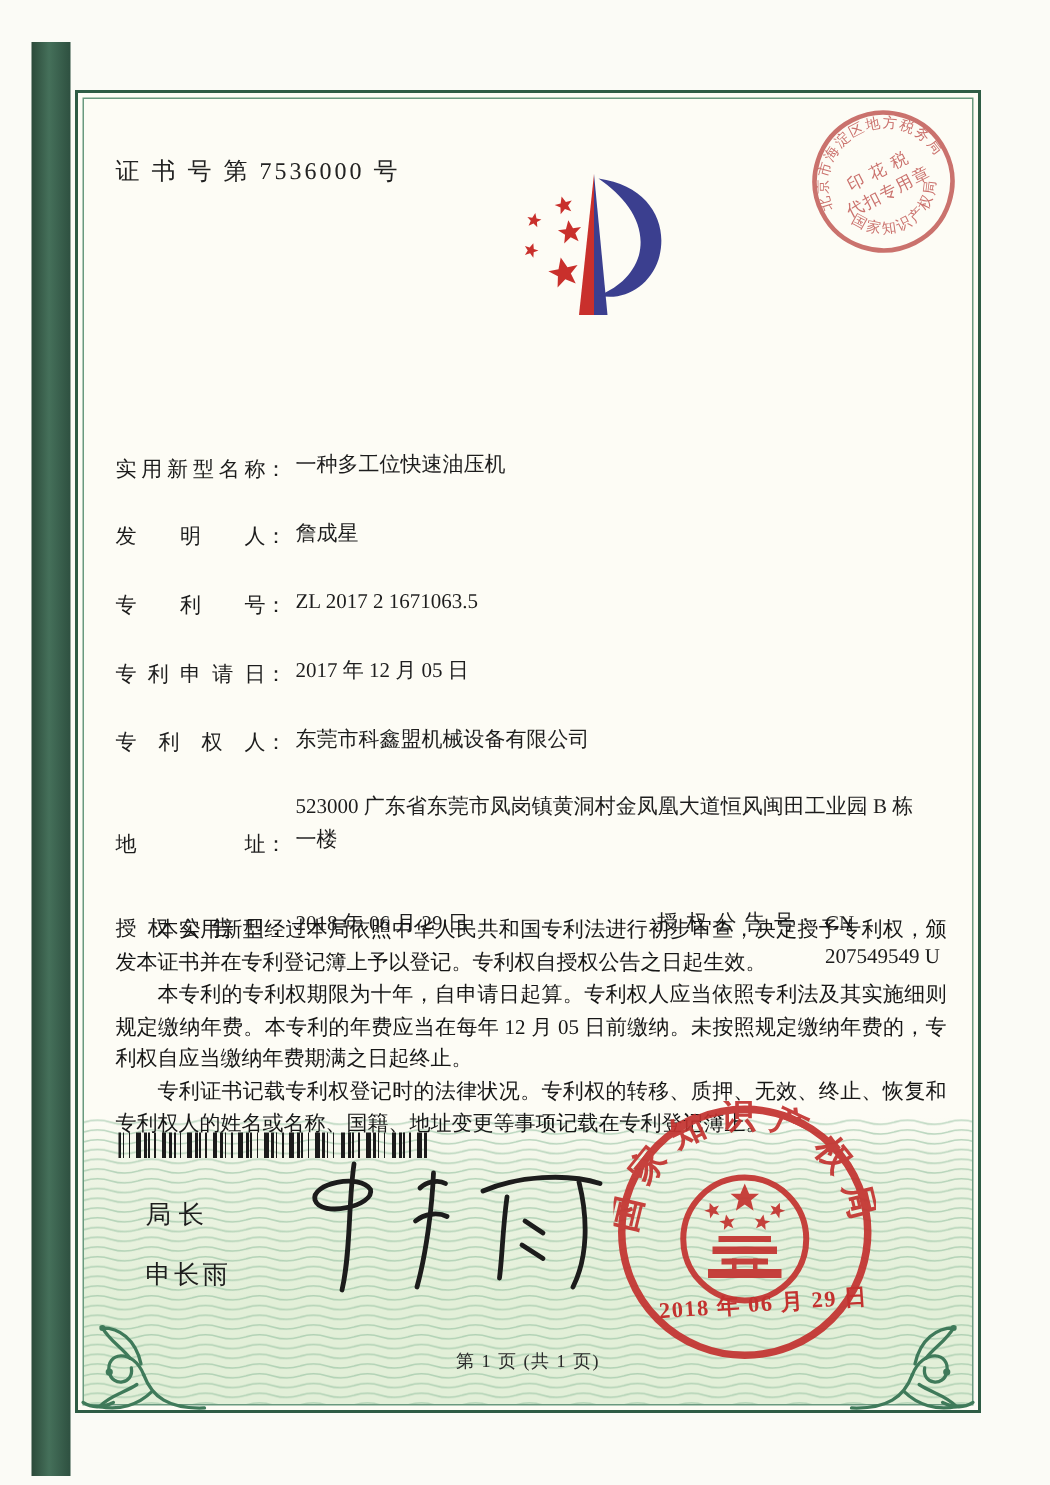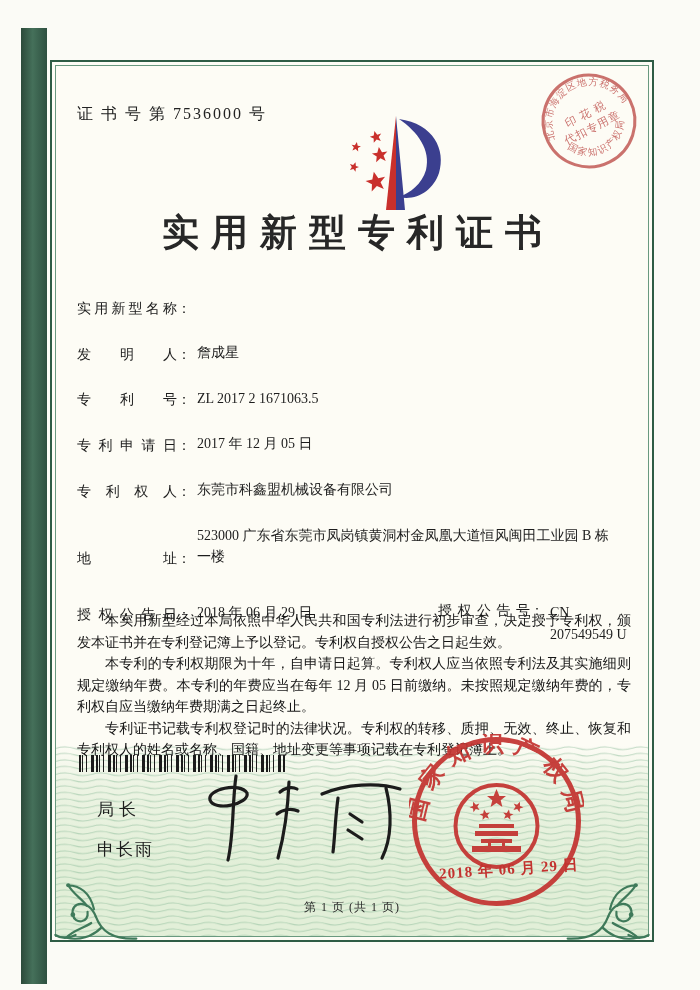--- a/index.html
+++ b/index.html
@@ -143,26 +143,26 @@
         <use href="#st5" transform="translate(16,55) scale(0.5) rotate(18)"></use>
         <use href="#st5" transform="translate(38,70) scale(1.05) rotate(-12)"></use>
         <polygon points="58,4 48,98 58,98"></polygon>
       </g>
       <g fill="#3b3f8f">
         <polygon points="58,4 58,98 67,98"></polygon>
         <path d="M61,7 C96,12 108,38 101,61 C95,79 78,89 61,85 C72,81 84,72 88,58 C93,38 80,20 61,7 Z"></path>
       </g>
     </svg>
 
-    <div class="title">实用新型专利证书</div>
 
     <div class="fields">
       <div class="field-row">
         <span class="f-label">实用新型名称</span>
           <span class="f-colon">：</span>
+          <span class="f-value">一种多工位快速油压机</span>
       </div>
       <div class="field-row">
         <span class="f-label">发明人</span>
           <span class="f-colon">：</span>
           <span class="f-value">詹成星</span>
       </div>
       <div class="field-row">
         <span class="f-label">专利号</span>
           <span class="f-colon">：</span>
           <span class="f-value">ZL 2017 2 1671063.5</span>

